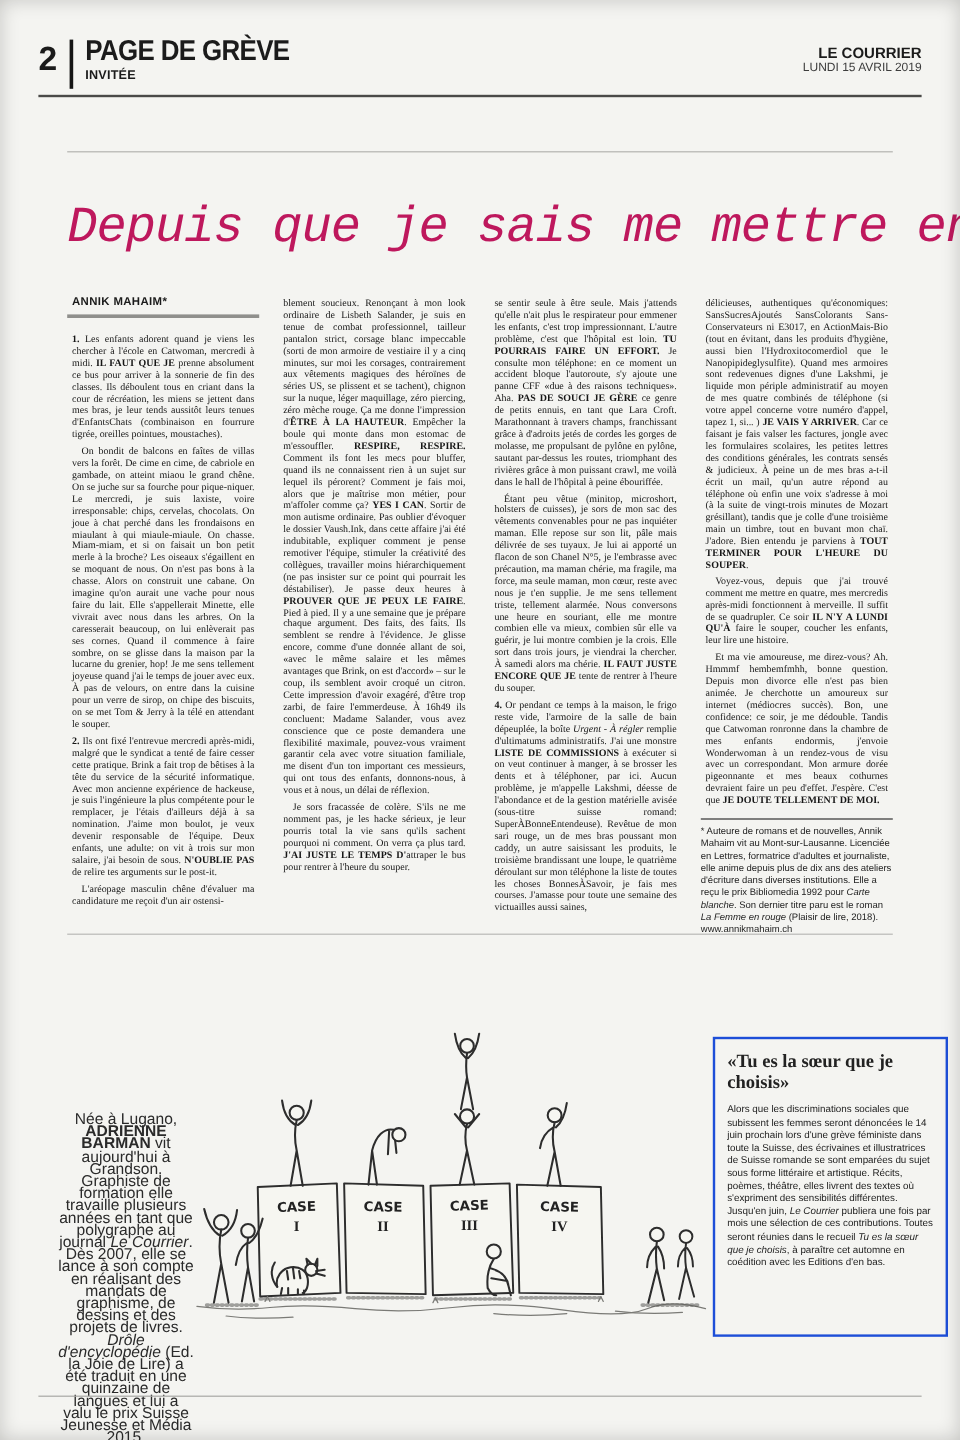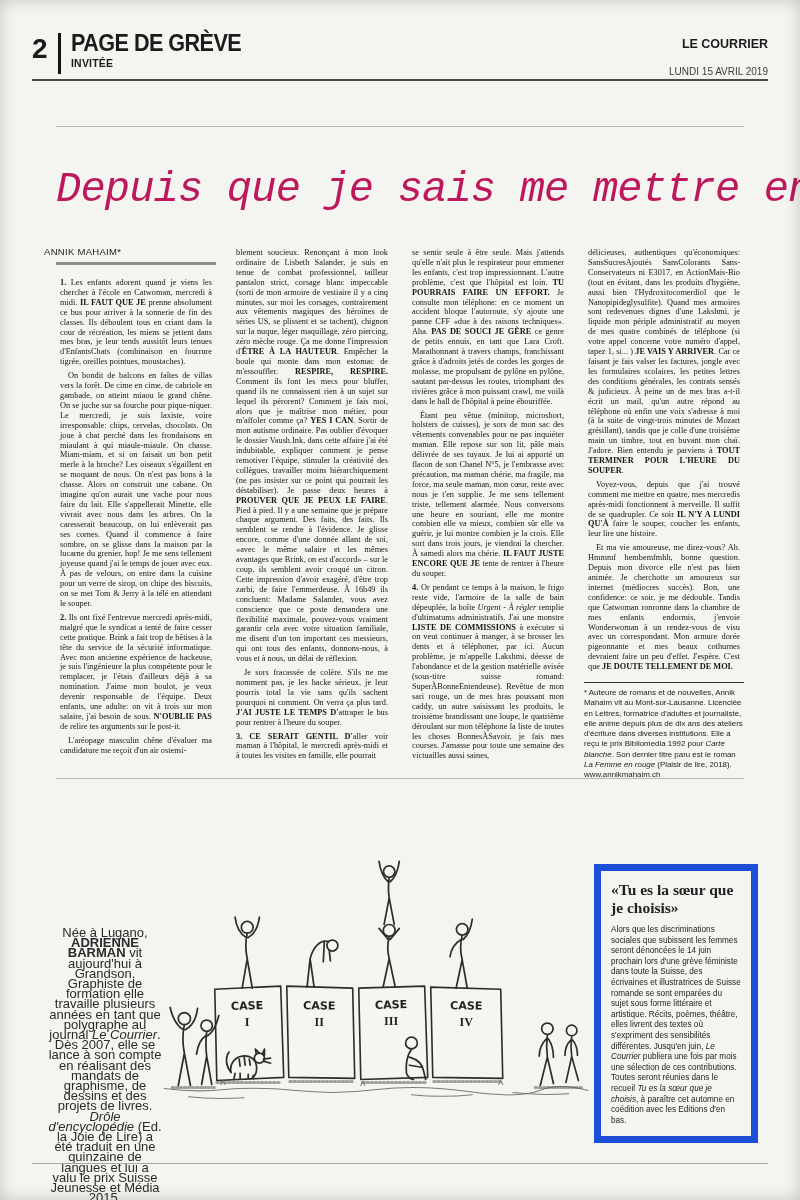--- a/index.html
+++ b/index.html
@@ -8,28 +8,28 @@
   .vignette{position:absolute;inset:0;box-shadow:inset 0 0 16px rgba(0,0,0,.20);pointer-events:none;z-index:60}
 
   
   .hnum{position:absolute;left:32px;top:33px;font-size:28px;font-weight:700;letter-spacing:-1px}
   .hbar{position:absolute;left:58px;top:33px;width:3px;height:41px;background:#151515}
   .hsec{position:absolute;left:71px;top:29px;font-size:24px;font-weight:800;letter-spacing:-.6px;
         transform:scaleX(.9);transform-origin:left top;white-space:nowrap}
   .hsub{position:absolute;left:71px;top:57px;font-size:10.5px;font-weight:700;letter-spacing:.2px}
   .hright{position:absolute;right:32px;top:37px;text-align:right}
   .hmast{font-size:12.5px;font-weight:700}
-  .hdate{font-size:10px;color:#3d3d3d;margin-top:15px}
+  .hdate{font-size:10px;color:#3d3d3d;margin-top:0}
   .hr-top{position:absolute;left:32px;top:79px;width:736px;height:2px;background:#4a4a48}
   .hr-title{position:absolute;left:56px;top:126px;width:688px;height:1px;background:#b3b3b0}
 
   
   .title{position:absolute;left:56px;top:166px;width:690px;font-family:Liberation Mono, monospace;
          font-style:italic;font-size:42px;letter-spacing:-.8px;color:#be185d;white-space:nowrap}
-  .byline{position:absolute;left:44px;top:246px;font-size:9.5px;font-weight:400;letter-spacing:.3px}
+  .byline{position:absolute;left:60px;top:246px;font-size:9.5px;font-weight:700;letter-spacing:.3px}
   .byline-rule{position:absolute;left:56px;top:262px;width:160px;height:3px;background:#8f8f8c}
 
   
   .cols{position:absolute;left:56px;top:244px;width:688px;display:flex;gap:16px}
   .col{flex:0 0 160px;width:160px;font-family:"Liberation Serif",serif;font-size:8.3px;
        line-height:9.9px;text-align:justify;color:#161616;height:534px;overflow:hidden;hyphens:auto}
   .col.c1{padding-top:30px;height:504px}
   .col.c4{height:436px}
   .col p{margin:4px;padding:0}
   .p-num{margin-top:6px}
@@ -41,22 +41,22 @@
             color:#222;border-top:1.5px solid #333;padding-top:5px}
   .hr-mid{position:absolute;left:56px;top:778px;width:688px;height:1px;background:#b9b9b6}
   .hr-bottom{position:absolute;left:32px;top:1163px;width:736px;height:1px;background:#a8a8a5}
 
   
   .bio{position:absolute;left:48px;top:928px;width:114px;text-align:center;font-size:13px;
        line-height:10.2px;color:#2a2a2a}
   .bio-site{margin-top:6px}
 
   
-  .featurebox{position:absolute;left:594px;top:864px;width:164px;min-height:250px;
-              border:7px solid #1d4ed8;padding:10px;box-sizing:border-box}
+  .featurebox{position:absolute;left:594px;top:864px;width:196px;min-height:250px;
+              border:2px solid #1d4ed8;padding:10px;box-sizing:border-box}
   .fb-title{font-family:"Liberation Serif",serif;font-weight:700;font-size:15.5px;line-height:18px;
             color:#222;margin-bottom:8px}
   .fb-body{font-size:8.2px;line-height:10.6px;color:#222}
 
   
   .illu{position:absolute;left:158px;top:822px;width:436px;height:306px}
   .illu svg{display:block;width:100%;height:100%}
   .illu path,.illu circle{stroke:#2d2d2d;stroke-width:1.7;fill:none;stroke-linecap:round;stroke-linejoin:round}
   .illu .box{fill:#f6f6f1;stroke-width:1.6}
   .illu .head{fill:#f6f6f1}
@@ -88,21 +88,20 @@
 <div class="cols">
   <div class="col c1">
       <p class="p-num"><strong>1.</strong> Les enfants adorent quand je viens les chercher à l'école en Catwoman, mercredi à midi. <strong>IL FAUT QUE JE</strong> prenne absolument ce bus pour arriver à la sonnerie de fin des classes. Ils déboulent tous en criant dans la cour de récréation, les miens se jettent dans mes bras, je leur tends aussitôt leurs tenues d'EnfantsChats (combinaison en fourrure tigrée, oreilles pointues, moustaches).</p>
       <p class="p-ind">On bondit de balcons en faîtes de villas vers la forêt. De cime en cime, de cabriole en gambade, on atteint miaou le grand chêne. On se juche sur sa fourche pour pique-niquer. Le mercredi, je suis laxiste, voire irresponsable: chips, cervelas, chocolats. On joue à chat perché dans les frondaisons en miaulant à qui miaule-miaule. On chasse. Miam-miam, et si on faisait un bon petit merle à la broche? Les oiseaux s'égaillent en se moquant de nous. On n'est pas bons à la chasse. Alors on construit une cabane. On imagine qu'on aurait une vache pour nous faire du lait. Elle s'appellerait Minette, elle vivrait avec nous dans les arbres. On la caresserait beaucoup, on lui enlèverait pas ses cornes. Quand il commence à faire sombre, on se glisse dans la maison par la lucarne du grenier, hop! Je me sens tellement joyeuse quand j'ai le temps de jouer avec eux. À pas de velours, on entre dans la cuisine pour un verre de sirop, on chipe des biscuits, on se met Tom &amp; Jerry à la télé en attendant le souper.</p>
       <p class="p-num"><strong>2.</strong> Ils ont fixé l'entrevue mercredi après-midi, malgré que le syndicat a tenté de faire cesser cette pratique. Brink a fait trop de bêtises à la tête du service de la sécurité informatique. Avec mon ancienne expérience de hackeuse, je suis l'ingénieure la plus compétente pour le remplacer, je l'étais d'ailleurs déjà à sa nomination. J'aime mon boulot, je veux devenir responsable de l'équipe. Deux enfants, une adulte: on vit à trois sur mon salaire, j'ai besoin de sous. <strong>N'OUBLIE PAS</strong> de relire tes arguments sur le post-it.</p>
       <p class="p-ind">L'aréopage masculin chêne d'évaluer ma candidature me reçoit d'un air ostensi-</p>
     </div>
   <div class="col">
       <p class="p-cont">blement soucieux. Renonçant à mon look ordinaire de Lisbeth Salander, je suis en tenue de combat professionnel, tailleur pantalon strict, corsage blanc impeccable (sorti de mon armoire de vestiaire il y a cinq minutes, sur moi les corsages, contrairement aux vêtements magiques des héroïnes de séries US, se plissent et se tachent), chignon sur la nuque, léger maquillage, zéro piercing, zéro mèche rouge. Ça me donne l'impression d'<strong>ÊTRE À LA HAUTEUR</strong>. Empêcher la boule qui monte dans mon estomac de m'essouffler. <strong>RESPIRE, RESPIRE.</strong> Comment ils font les mecs pour bluffer, quand ils ne connaissent rien à un sujet sur lequel ils pérorent? Comment je fais moi, alors que je maîtrise mon métier, pour m'affoler comme ça? <strong>YES I CAN</strong>. Sortir de mon autisme ordinaire. Pas oublier d'évoquer le dossier Vaush.Ink, dans cette affaire j'ai été indubitable, expliquer comment je pense remotiver l'équipe, stimuler la créativité des collègues, travailler moins hiérarchiquement (ne pas insister sur ce point qui pourrait les déstabiliser). Je passe deux heures à <strong>PROUVER QUE JE PEUX LE FAIRE</strong>. Pied à pied. Il y a une semaine que je prépare chaque argument. Des faits, des faits. Ils semblent se rendre à l'évidence. Je glisse encore, comme d'une donnée allant de soi, «avec le même salaire et les mêmes avantages que Brink, on est d'accord» – sur le coup, ils semblent avoir croqué un citron. Cette impression d'avoir exagéré, d'être trop zarbi, de faire l'emmerdeuse. À 16h49 ils concluent: Madame Salander, vous avez conscience que ce poste demandera une flexibilité maximale, pouvez-vous vraiment garantir cela avec votre situation familiale, me disent d'un ton important ces messieurs, qui ont tous des enfants, donnons-nous, à vous et à nous, un délai de réflexion.</p>
       <p class="p-ind">Je sors fracassée de colère. S'ils ne me nomment pas, je les hacke sérieux, je leur pourris total la vie sans qu'ils sachent pourquoi ni comment. On verra ça plus tard. <strong>J'AI JUSTE LE TEMPS D'</strong>attraper le bus pour rentrer à l'heure du souper.</p>
-      <p class="p-num"><strong>3. CE SERAIT GENTIL D'</strong>aller voir maman à l'hôpital, le mercredi après-midi et à toutes les visites en famille, elle pourrait</p>
     </div>
   <div class="col">
       <p class="p-cont">se sentir seule à être seule. Mais j'attends qu'elle n'ait plus le respirateur pour emmener les enfants, c'est trop impressionnant. L'autre problème, c'est que l'hôpital est loin. <strong>TU POURRAIS FAIRE UN EFFORT.</strong> Je consulte mon téléphone: en ce moment un accident bloque l'autoroute, s'y ajoute une panne CFF «due à des raisons techniques». Aha. <strong>PAS DE SOUCI JE GÈRE</strong> ce genre de petits ennuis, en tant que Lara Croft. Marathonnant à travers champs, franchissant grâce à d'adroits jetés de cordes les gorges de molasse, me propulsant de pylône en pylône, sautant par-dessus les routes, triomphant des rivières grâce à mon puissant crawl, me voilà dans le hall de l'hôpital à peine ébouriffée.</p>
       <p class="p-ind">Étant peu vêtue (minitop, microshort, holsters de cuisses), je sors de mon sac des vêtements convenables pour ne pas inquiéter maman. Elle repose sur son lit, pâle mais délivrée de ses tuyaux. Je lui ai apporté un flacon de son Chanel N°5, je l'embrasse avec précaution, ma maman chérie, ma fragile, ma force, ma seule maman, mon cœur, reste avec nous je t'en supplie. Je me sens tellement triste, tellement alarmée. Nous conversons une heure en souriant, elle me montre combien elle va mieux, combien sûr elle va guérir, je lui montre combien je la crois. Elle sort dans trois jours, je viendrai la chercher. À samedi alors ma chérie. <strong>IL FAUT JUSTE ENCORE QUE JE</strong> tente de rentrer à l'heure du souper.</p>
       <p class="p-num"><strong>4.</strong> Or pendant ce temps à la maison, le frigo reste vide, l'armoire de la salle de bain dépeuplée, la boîte <em>Urgent - À régler</em> remplie d'ultimatums administratifs. J'ai une monstre <strong>LISTE DE COMMISSIONS</strong> à exécuter si on veut continuer à manger, à se brosser les dents et à téléphoner, par ici. Aucun problème, je m'appelle Lakshmi, déesse de l'abondance et de la gestion matérielle avisée (sous-titre suisse romand: SuperÀBonneEntendeuse). Revêtue de mon sari rouge, un de mes bras poussant mon caddy, un autre saisissant les produits, le troisième brandissant une loupe, le quatrième déroulant sur mon téléphone la liste de toutes les choses BonnesÀSavoir, je fais mes courses. J'amasse pour toute une semaine des victuailles aussi saines,</p>
     </div>
   <div class="col c4">
       <p class="p-cont">délicieuses, authentiques qu'économiques: SansSucresAjoutés SansColorants Sans-Conservateurs ni E3017, en ActionMais-Bio (tout en évitant, dans les produits d'hygiène, aussi bien l'Hydroxitocomerdiol que le Nanopipideglysulfite). Quand mes armoires sont redevenues dignes d'une Lakshmi, je liquide mon périple administratif au moyen de mes quatre combinés de téléphone (si votre appel concerne votre numéro d'appel, tapez 1, si... ) <strong>JE VAIS Y ARRIVER</strong>. Car ce faisant je fais valser les factures, jongle avec les formulaires scolaires, les petites lettres des conditions générales, les contrats sensés &amp; judicieux. À peine un de mes bras a-t-il écrit un mail, qu'un autre répond au téléphone où enfin une voix s'adresse à moi (à la suite de vingt-trois minutes de Mozart grésillant), tandis que je colle d'une troisième main un timbre, tout en buvant mon chaï. J'adore. Bien entendu je parviens à <strong>TOUT TERMINER POUR L'HEURE DU SOUPER</strong>.</p>
       <p class="p-ind">Voyez-vous, depuis que j'ai trouvé comment me mettre en quatre, mes mercredis après-midi fonctionnent à merveille. Il suffit de se quadrupler. Ce soir <strong>IL N'Y A LUNDI QU'À</strong> faire le souper, coucher les enfants, leur lire une histoire.</p>
       <p class="p-ind">Et ma vie amoureuse, me direz-vous? Ah. Hmmmf hembemfmhh, bonne question. Depuis mon divorce elle n'est pas bien animée. Je cherchotte un amoureux sur internet (médiocres succès). Bon, une confidence: ce soir, je me dédouble. Tandis que Catwoman ronronne dans la chambre de mes enfants endormis, j'envoie Wonderwoman à un rendez-vous de visu avec un correspondant. Mon armure dorée pigeonnante et mes beaux cothurnes devraient faire un peu d'effet. J'espère. C'est que <strong>JE DOUTE TELLEMENT DE MOI.</strong></p>

